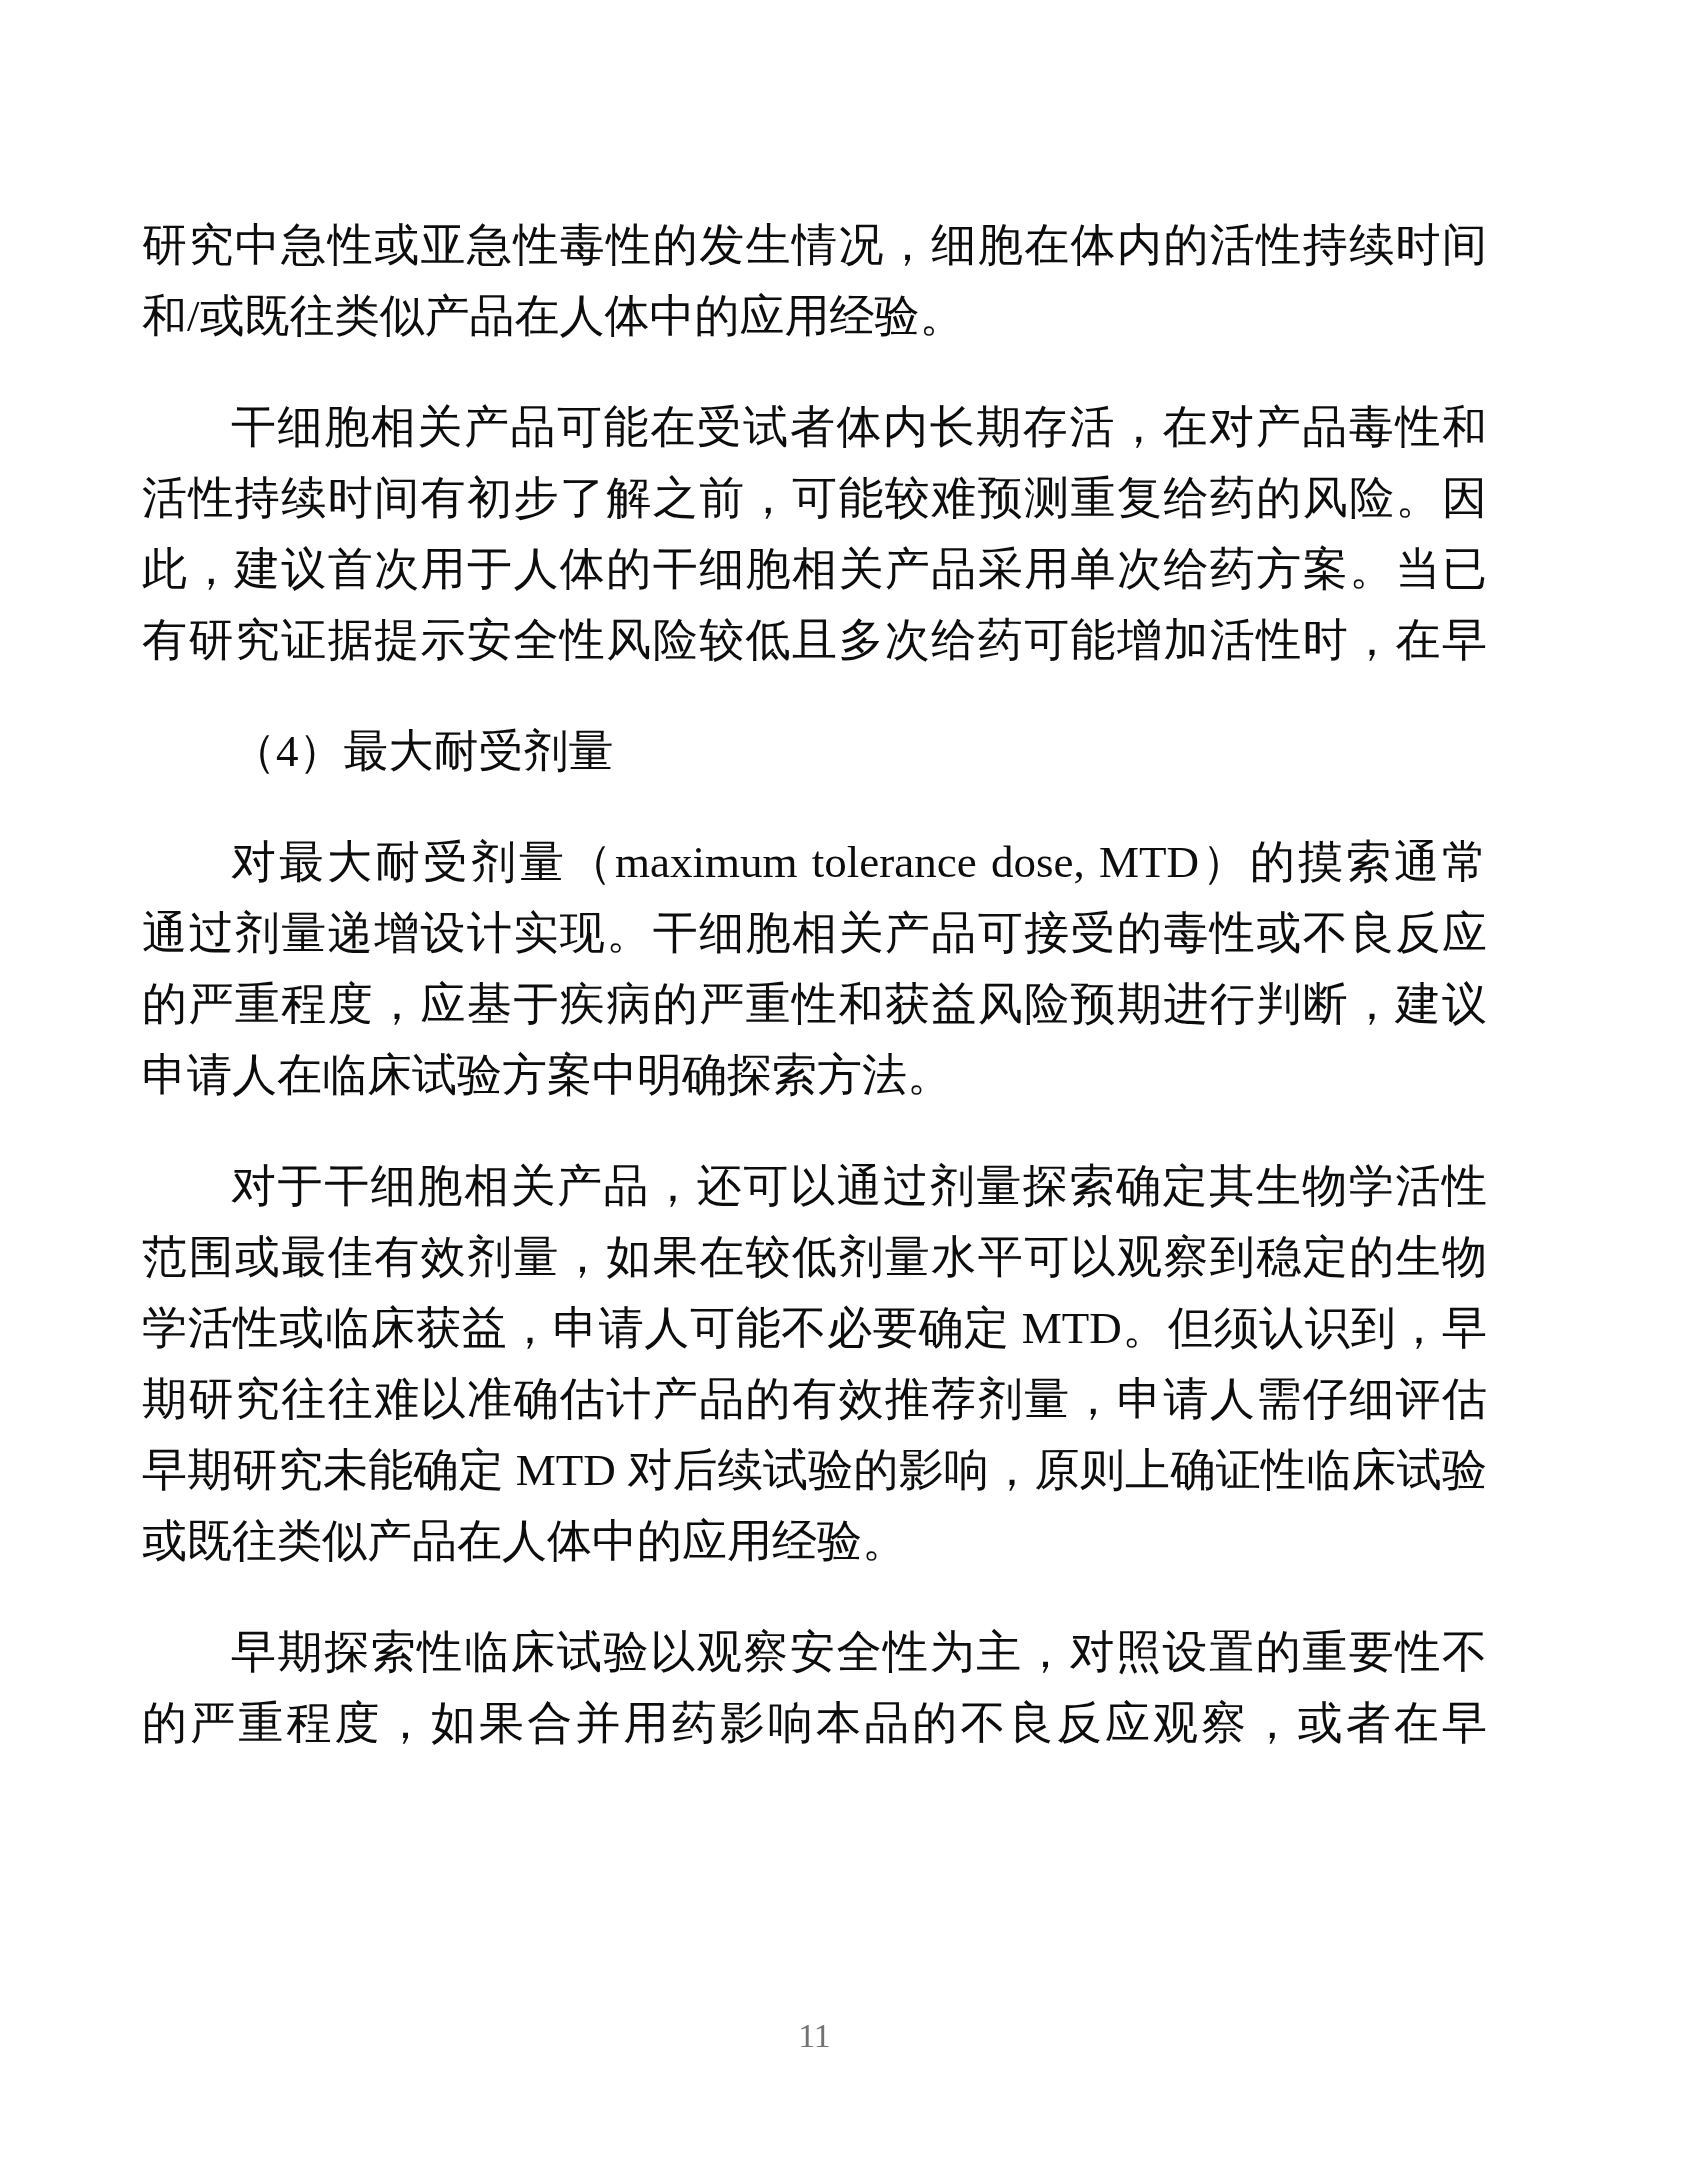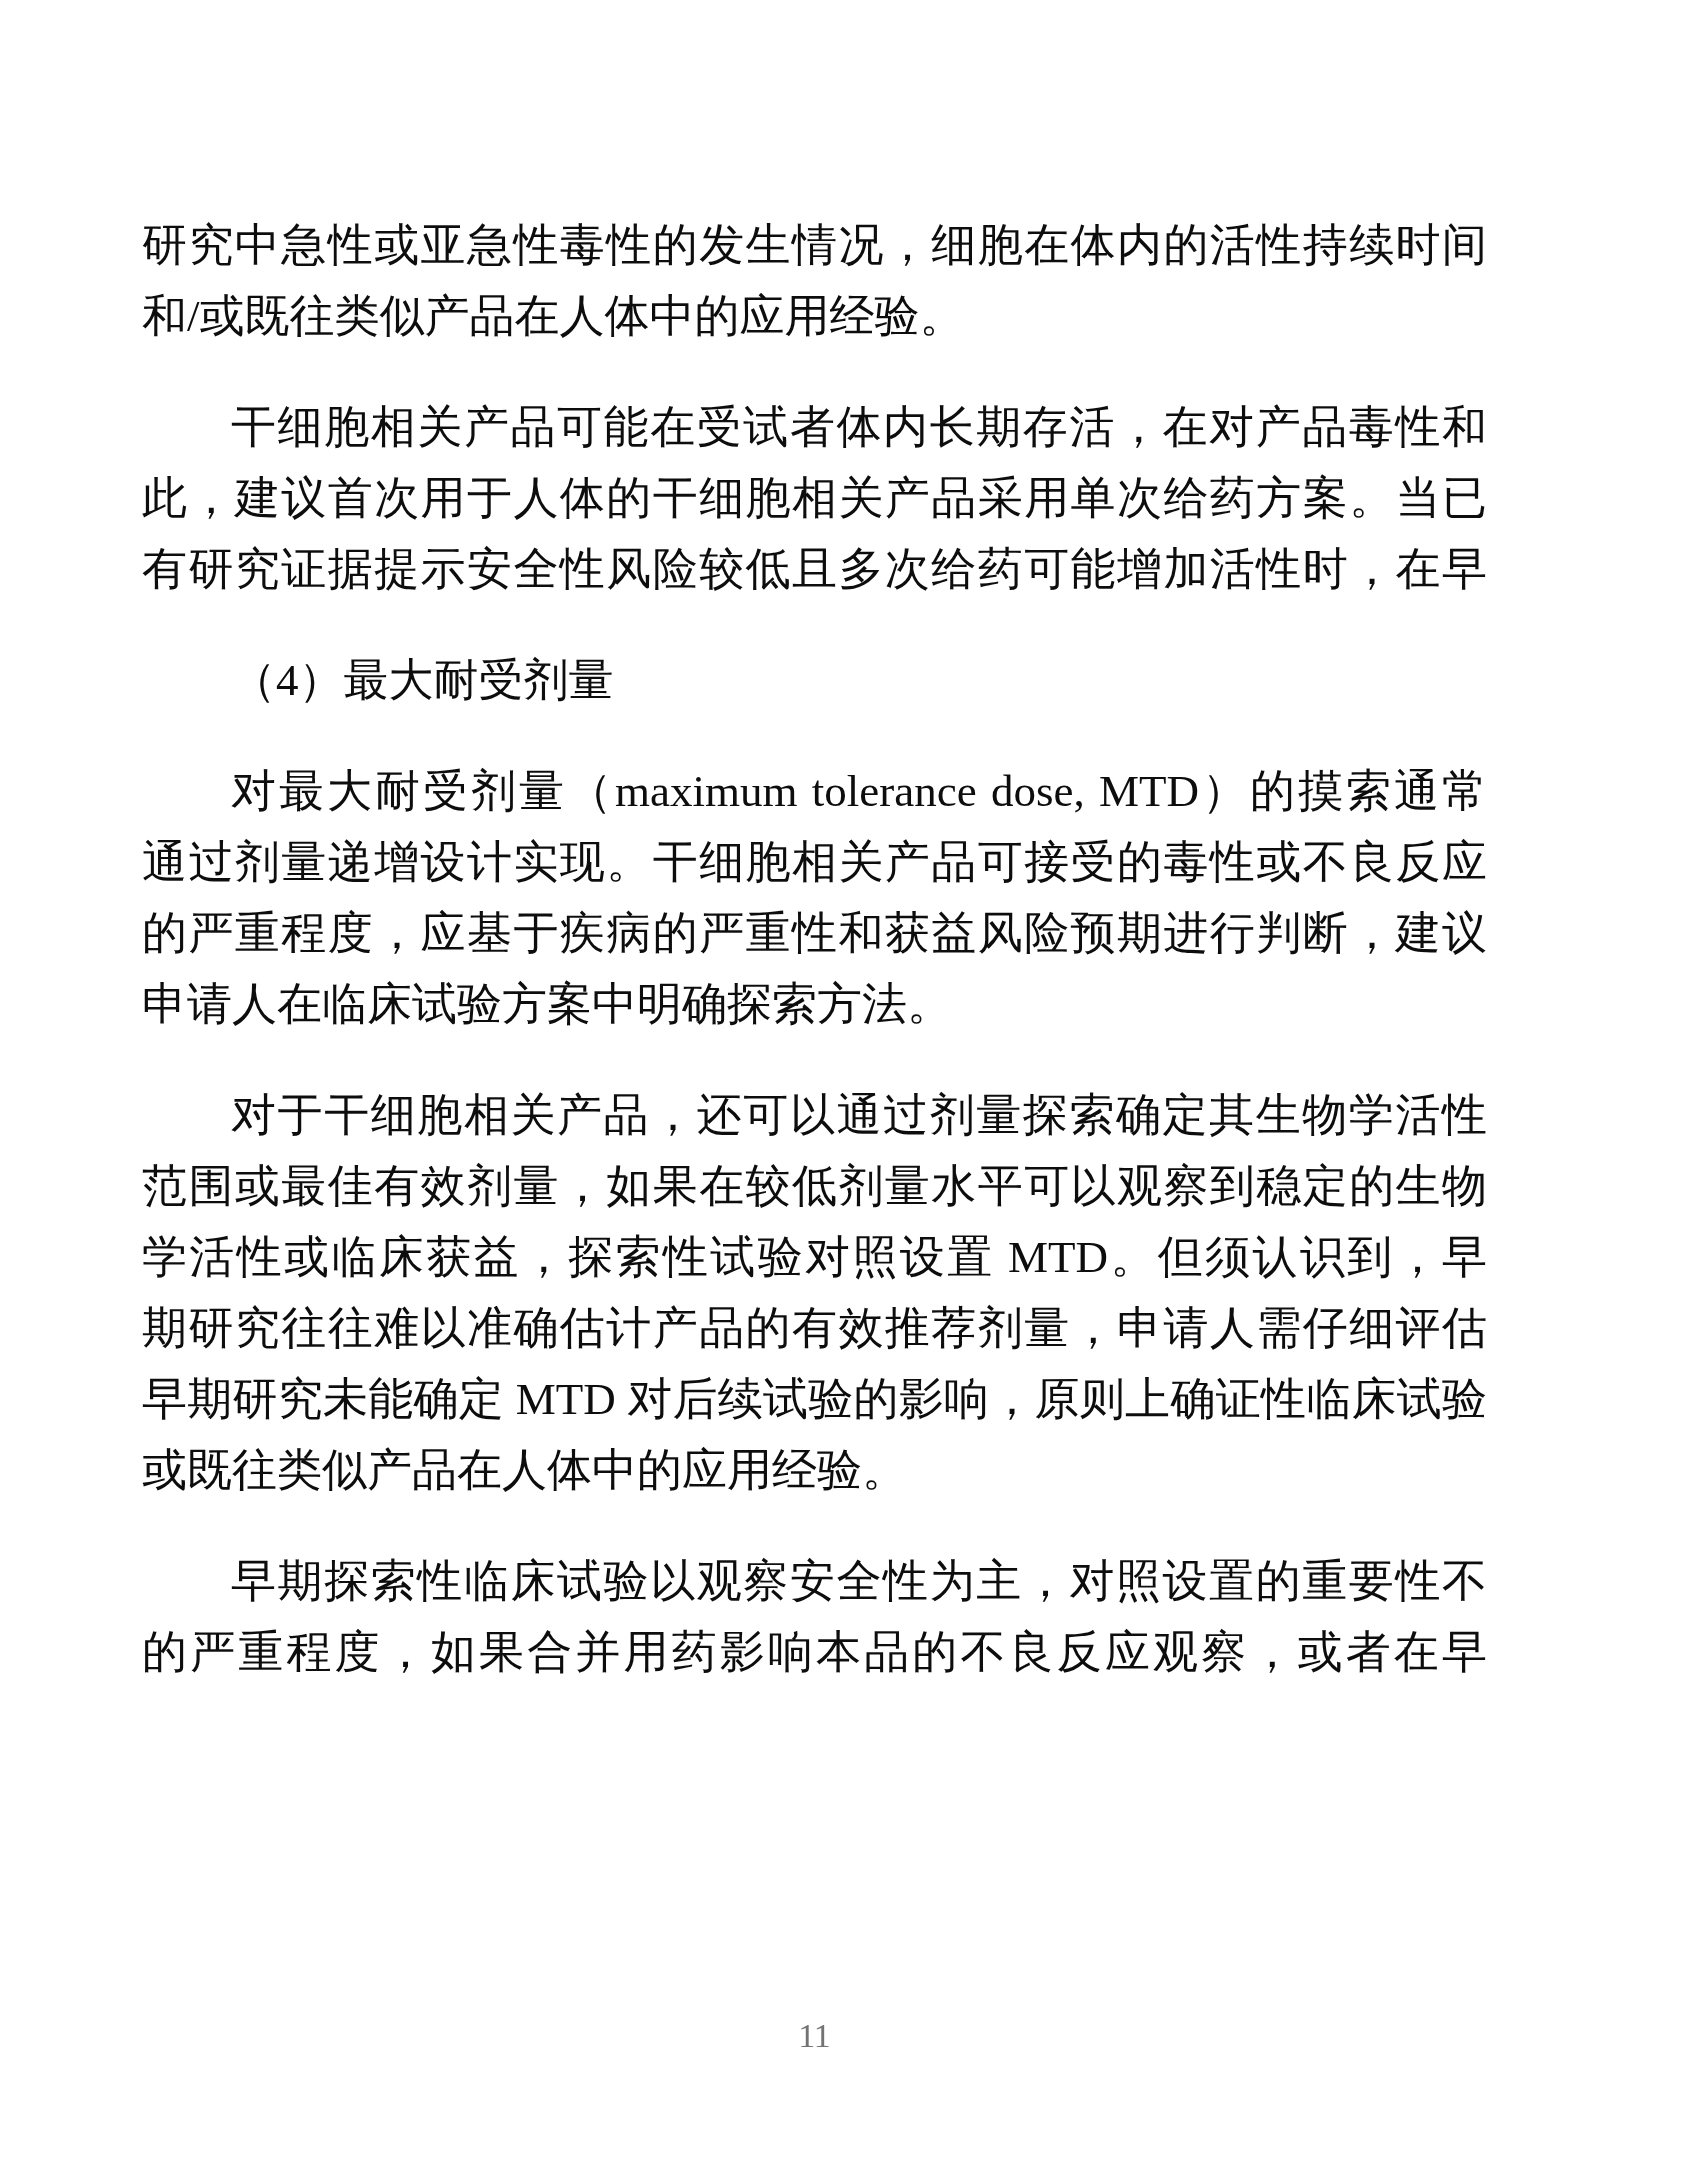--- a/index.html
+++ b/index.html
@@ -61,36 +61,37 @@
 <body>
 
 <div class="page">
   <div class="body-text" id="doc-blocks">
       <div class="block para">
         <div class="line">研究中急性或亚急性毒性的发生情况，细胞在体内的活性持续时间</div>
         <div class="line last">和/或既往类似产品在人体中的应用经验。</div>
       </div>
       <div class="block para indent">
         <div class="line">干细胞相关产品可能在受试者体内长期存活，在对产品毒性和</div>
+        <div class="line">活性持续时间有初步了解之前，可能较难预测重复给药的风险。因</div>
         <div class="line">此，建议首次用于人体的干细胞相关产品采用单次给药方案。当已</div>
         <div class="line">有研究证据提示安全性风险较低且多次给药可能增加活性时，在早</div>
       </div>
       <div class="block heading indent">
         <div class="line last">（4）最大耐受剂量</div>
       </div>
       <div class="block para indent">
         <div class="line">对最大耐受剂量（maximum tolerance dose, MTD）的摸索通常</div>
         <div class="line">通过剂量递增设计实现。干细胞相关产品可接受的毒性或不良反应</div>
         <div class="line">的严重程度，应基于疾病的严重性和获益风险预期进行判断，建议</div>
         <div class="line last">申请人在临床试验方案中明确探索方法。</div>
       </div>
       <div class="block para indent">
         <div class="line">对于干细胞相关产品，还可以通过剂量探索确定其生物学活性</div>
         <div class="line">范围或最佳有效剂量，如果在较低剂量水平可以观察到稳定的生物</div>
-        <div class="line">学活性或临床获益，探索性试验对照设置 MTD。但须认识到，早</div>
+        <div class="line">学活性或临床获益，申请人可能不必要确定 MTD。但须认识到，早</div>
         <div class="line">期研究往往难以准确估计产品的有效推荐剂量，申请人需仔细评估</div>
         <div class="line">早期研究未能确定 MTD 对后续试验的影响，原则上确证性临床试验</div>
         <div class="line last">或既往类似产品在人体中的应用经验。</div>
       </div>
       <div class="block para indent">
         <div class="line">早期探索性临床试验以观察安全性为主，对照设置的重要性不</div>
         <div class="line">的严重程度，如果合并用药影响本品的不良反应观察，或者在早</div>
       </div>
     </div>
   <div class="page-number">11</div>

